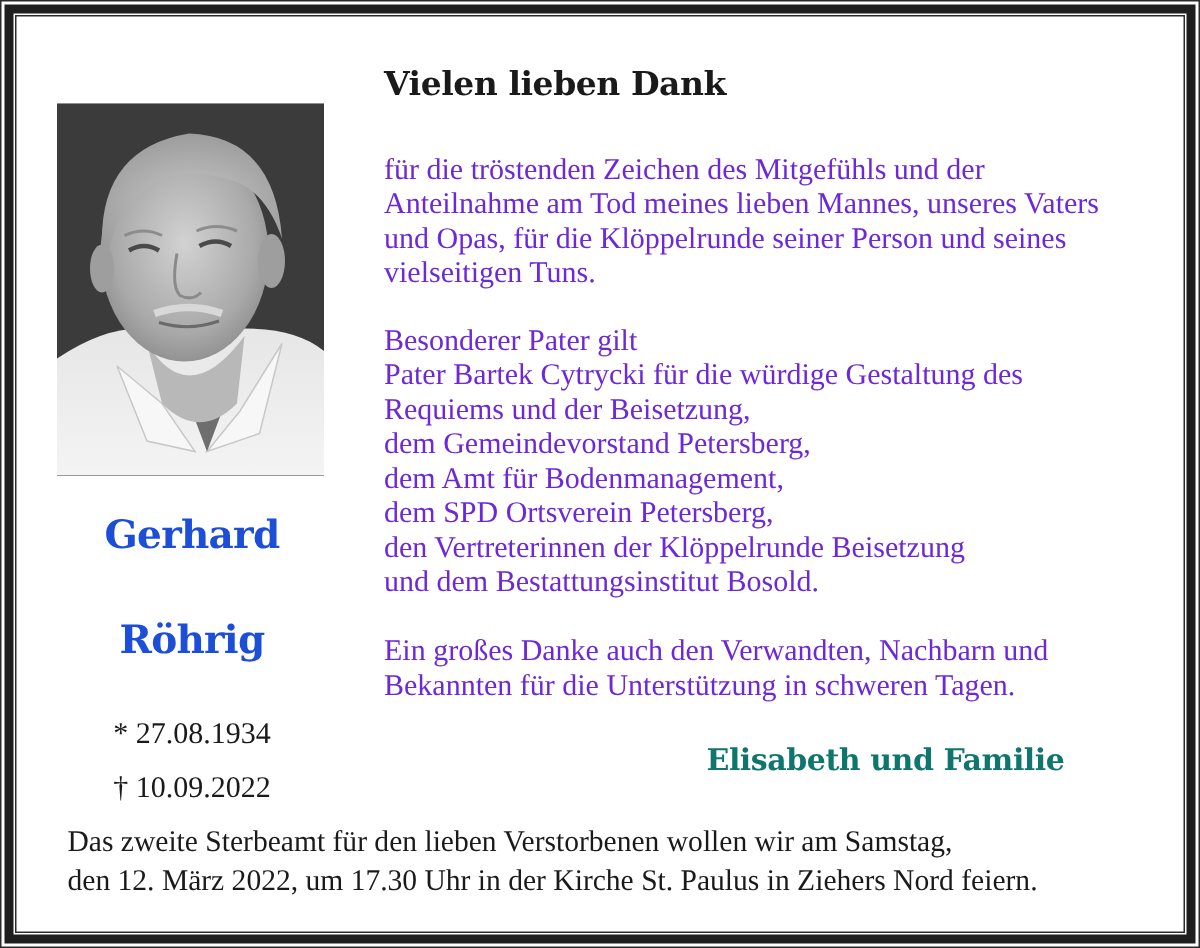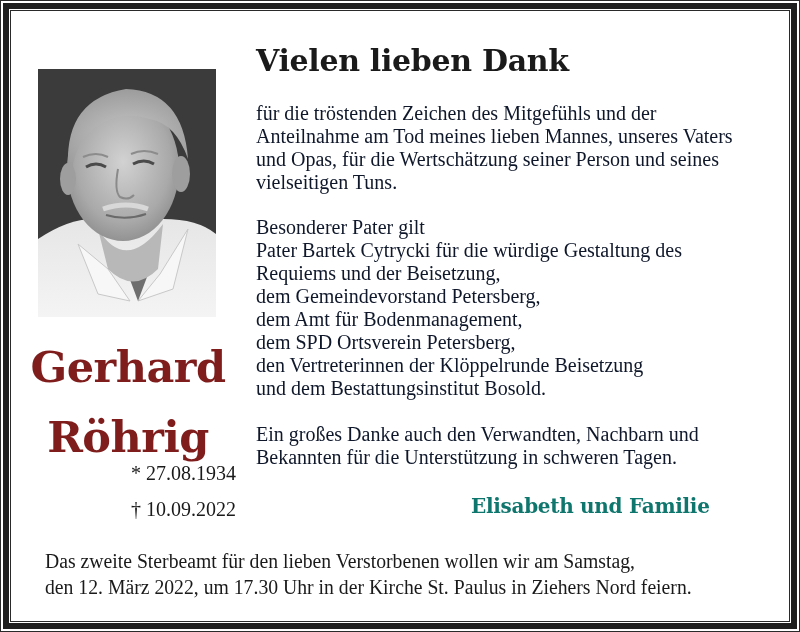--- a/index.html
+++ b/index.html
@@ -18,42 +18,42 @@
   }
 
   .photo {
     position: absolute; left: 38px; top: 69px; width: 178px; height: 248px;
     background: #3b3b3b; overflow: hidden;
   }
   .photo svg { display: block; }
 
   .name {
     position: absolute; left: 20px; width: 216px; text-align: center;
-    font-family: "DejaVu Serif", serif; font-weight: bold; font-size: 43px;
-    color: #7f1d1d; letter-spacing: -0.5px;
+    font-family: "DejaVu Serif", serif; font-weight: bold; font-size: 26px;
+    color: #1d4ed8; letter-spacing: -0.5px;
   }
   .name.first { top: 342px; }
   .name.last { top: 386px; margin-top: 26px; }
 
   .date {
-    position: absolute; left: 20px; width: 216px; text-align: right;
-    font-family: "Liberation Serif", serif; font-size: 20px; color: #1a1a1a;
+    position: absolute; left: 20px; width: 216px; text-align: center;
+    font-family: "Liberation Serif", serif; font-size: 20px; color: #1a1a1a; margin-top: 16px;
   }
   .date.birth { top: 462px; }
   .date.death { top: 498px; }
 
   .heading {
     position: absolute; left: 256px; top: 43px;
-    font-family: "DejaVu Serif", serif; font-weight: bold; font-size: 30px;
+    font-family: "DejaVu Serif", serif; font-weight: bold; font-size: 22px;
     color: #1a1a1a; letter-spacing: -0.3px;
   }
   .body-block {
     position: absolute; left: 256px;
     font-family: "Liberation Serif", serif; font-size: 20px; line-height: 23px;
-    color: #0f172a;
+    color: #6d28d9;
   }
   .body-block .line { display: block; white-space: nowrap; }
   .block1 { top: 102px; }
   .block2 { top: 216px; }
   .block3 { top: 423px; }
 
   .signature {
     position: absolute; left: 471px; top: 494px;
     font-family: "DejaVu Serif", serif; font-weight: bold; font-size: 20px;
     color: #0f766e; letter-spacing: -0.3px; white-space: nowrap;
@@ -125,21 +125,21 @@
 <div class="name last">Röhrig</div>
 
 <div class="date birth">* 27.08.1934</div>
 <div class="date death">† 10.09.2022</div>
 
 <div class="heading">Vielen lieben Dank</div>
 
 <div class="body-block block1">
   <span class="line">für die tröstenden Zeichen des Mitgefühls und der</span>
   <span class="line">Anteilnahme am Tod meines lieben Mannes, unseres Vaters</span>
-  <span class="line">und Opas, für die Wertschätzung seiner Person und seines</span>
+  <span class="line">und Opas, für die Klöppelrunde seiner Person und seines</span>
   <span class="line">vielseitigen Tuns.</span>
 </div>
 
 <div class="body-block block2">
   <span class="line">Besonderer Pater gilt</span>
   <span class="line">Pater Bartek Cytrycki für die würdige Gestaltung des</span>
   <span class="line">Requiems und der Beisetzung,</span>
   <span class="line">dem Gemeindevorstand Petersberg,</span>
   <span class="line">dem Amt für Bodenmanagement,</span>
   <span class="line">dem SPD Ortsverein Petersberg,</span>

